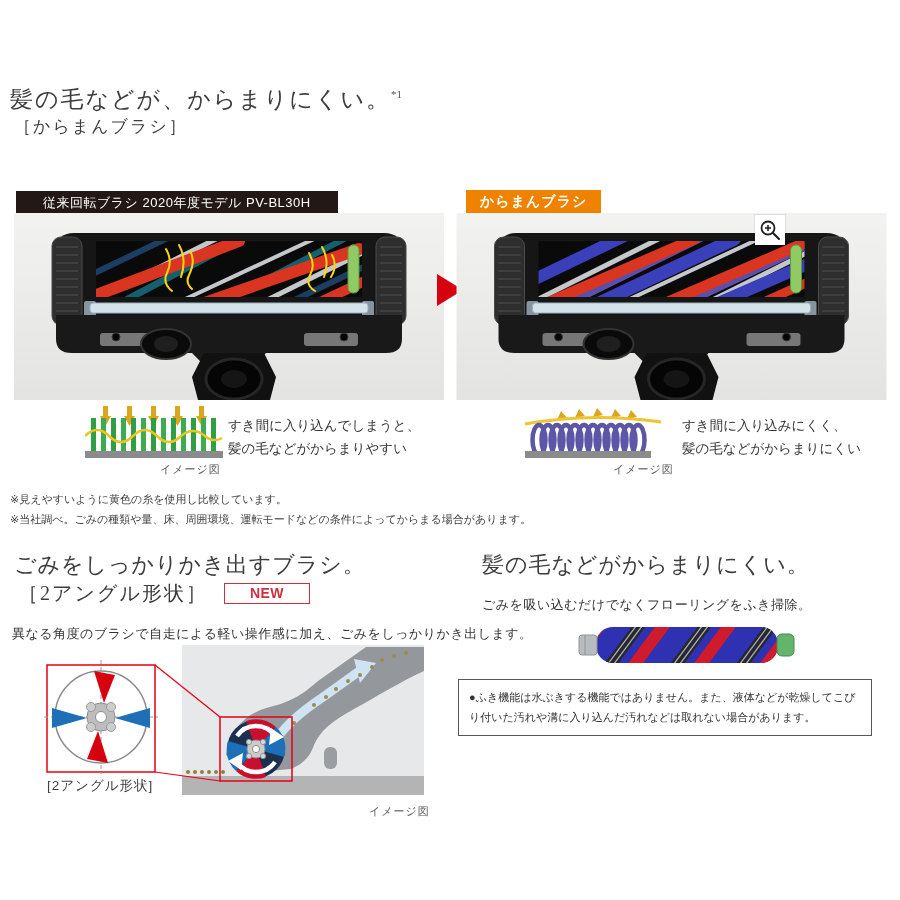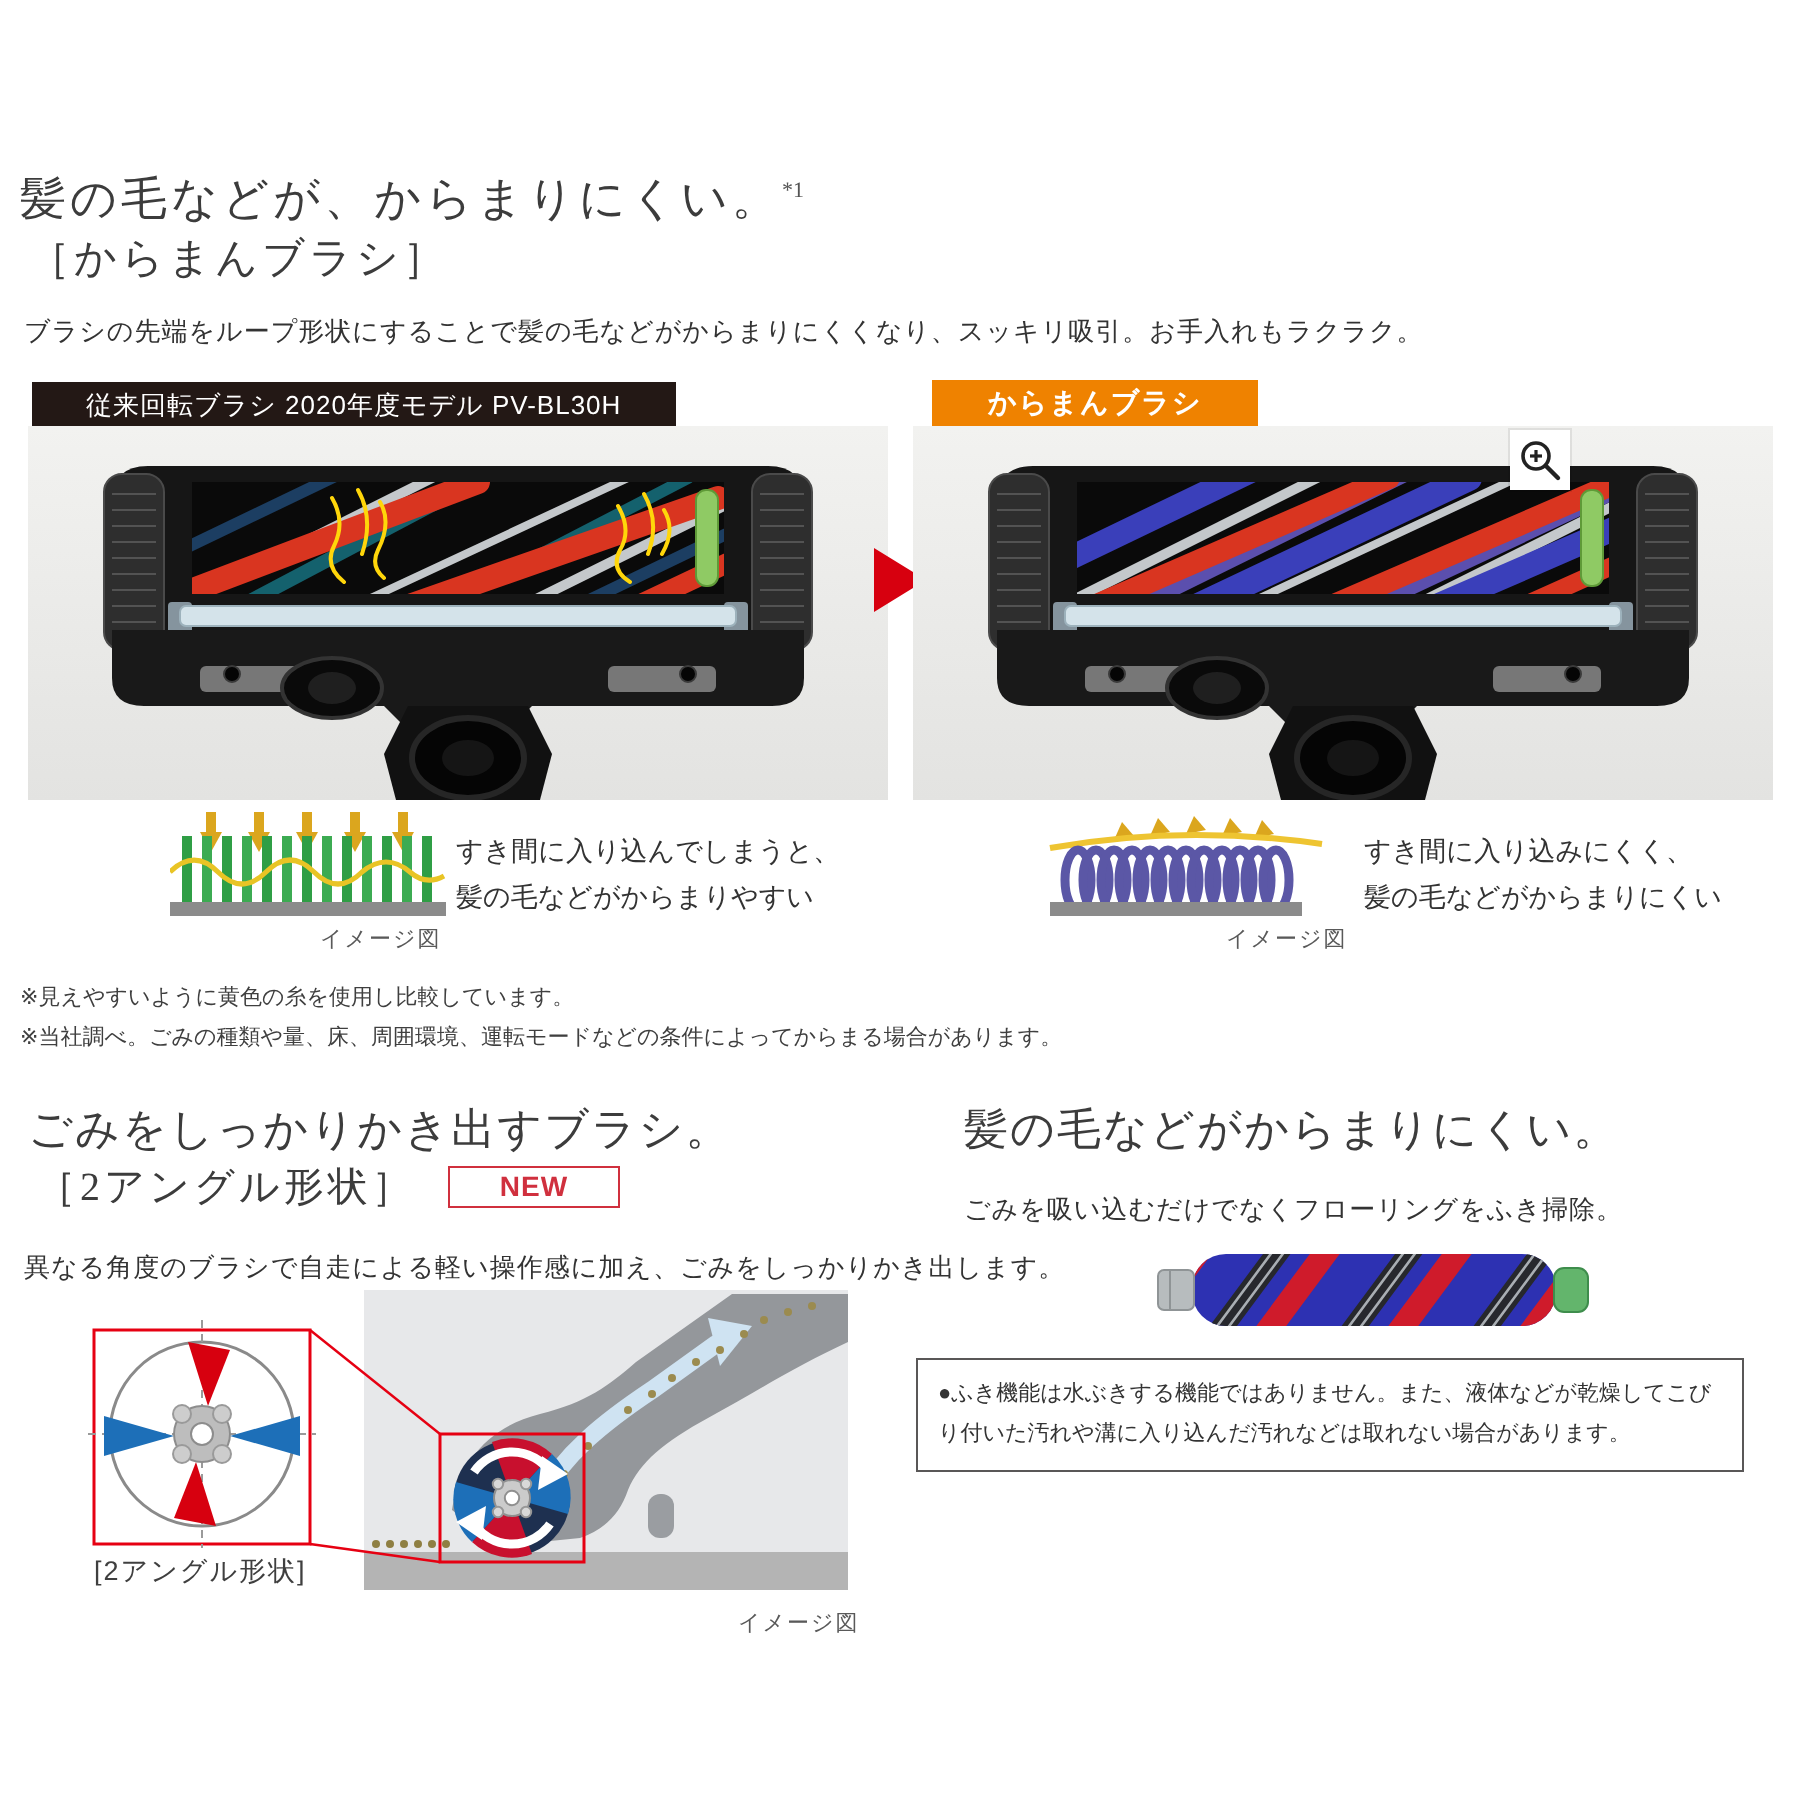--- a/index.html
+++ b/index.html
@@ -2,25 +2,25 @@
 <html><head>
 <meta charset="utf-8">
 <style>
   html,body{margin:0;padding:0;background:#fff;}
   .page{position:relative;width:900px;height:900px;background:#ffffff;overflow:hidden;
         font-family:"Liberation Sans","DejaVu Sans",sans-serif;color:#333;}
   .abs{position:absolute;}
   .serif{font-family:"Liberation Serif","DejaVu Serif",serif;color:#3c3c3c;font-weight:500;}
   .h1{font-size:23px;letter-spacing:2px;}
   .h1 sup{font-size:11px;letter-spacing:0;color:#555;}
-  .h2{font-size:21px;letter-spacing:2px;}
+  .h2{font-size:17px;letter-spacing:2px;}
   .h3{font-size:21px;letter-spacing:1px;}
   .lead{font-size:13px;color:#333;letter-spacing:0.5px;}
   .label-dark{background:#231815;color:#fff;font-size:13px;padding:3px 27px;display:inline-block;letter-spacing:0.5px;}
-  .label-orange{background:#ef8200;color:#fff;font-size:14px;font-weight:bold;padding:3px 28px;display:inline-block;letter-spacing:1px;}
+  .label-orange{background:#ef8200;color:#fff;font-size:14px;font-weight:bold;padding:3px 14px;display:inline-block;letter-spacing:1px;}
   .photo{width:430px;height:187px;display:block;}
   .desc{font-size:13.5px;line-height:1.7;color:#333;}
   .caption{font-size:11px;color:#595959;letter-spacing:1px;}
   .footnotes{font-size:11px;line-height:1.8;color:#3f3f3f;}
   .badge-new{display:inline-block;border:1.5px solid #d0303e;color:#d0303e;background:#fff;
              font-size:14px;font-weight:bold;padding:0px 25px;line-height:19px;letter-spacing:0.5px;}
   .sub2{font-size:20px;letter-spacing:2px;}
   .diagram-label{font-size:13.5px;color:#3f3f3f;letter-spacing:1px;}
   .note-box{border:1px solid #595757;font-size:11px;line-height:1.85;color:#333;padding:7px 10px;width:392px;}
   .arrow-right{width:0;height:0;border-top:16px solid transparent;border-bottom:16px solid transparent;
@@ -30,21 +30,20 @@
 </style>
 </head>
 <body>
 
 <div class="page">
 
   <div class="abs serif h1" style="left:10px;top:84px;">
     <span>髪の毛などが、からまりにくい。</span><sup>*1</sup>
   </div>
   <div class="abs serif h2" style="left:14px;top:115px;">［からまんブラシ］</div>
-  <div class="abs lead" style="left:12px;top:157px;">ブラシの先端をループ形状にすることで髪の毛などがからまりにくくなり、スッキリ吸引。お手入れもラクラク。</div>
 
   <div class="abs label-dark" style="left:16px;top:191px;">従来回転ブラシ 2020年度モデル PV-BL30H</div>
   <div class="abs label-orange" style="left:466px;top:190px;">からまんブラシ</div>
 
   <div class="abs" style="left:14px;top:213px;">
     <svg class="photo" viewBox="0 0 430 187">
       <defs>
         <linearGradient id="pbgL" x1="0" y1="0" x2="0" y2="1">
           <stop offset="0" stop-color="#f2f2f0"></stop>
             <stop offset="1" stop-color="#e3e3e1"></stop>

